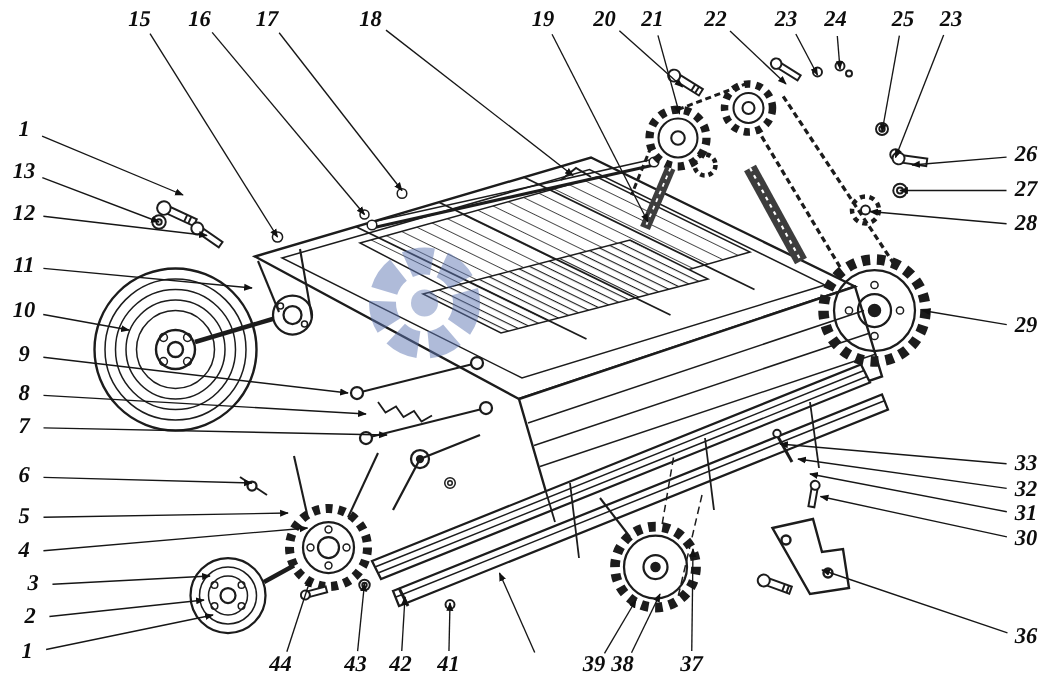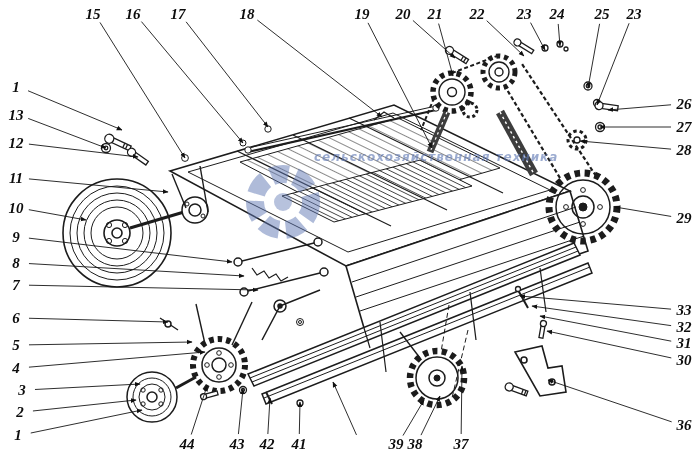--- a/index.html
+++ b/index.html
@@ -264,21 +264,20 @@
       <circle cx="524" cy="360" r="3" fill="none"></circle>
       <circle cx="552" cy="382" r="3" fill="none"></circle>
     </g>
   </svg>
 
   <div class="watermark-layer">
     <svg width="700" height="460" viewBox="0 0 700 460">
       <circle cx="283" cy="202" r="28" fill="none" stroke="#5f78b4" stroke-opacity="0.5" stroke-width="18" stroke-dasharray="17 7"></circle>
       <circle cx="283" cy="202" r="9" fill="#5f78b4" fill-opacity="0.45"></circle>
     </svg>
-    <div class="wm-small">сельскохозяйственная техника</div>
   </div>
 
   <svg id="leaders" width="700" height="460" viewBox="0 0 700 460">
     <defs>
       <marker id="arrowhead" viewBox="0 0 10 10" refX="9" refY="5" markerWidth="6.5" markerHeight="6.5" orient="auto">
         <path d="M0,1 L10,5 L0,9 z" fill="#111111"></path>
       </marker>
     </defs>
     <g id="leader-group">
         <line x1="99.99906060232861" y1="22.4269625981214" x2="185" y2="158" marker-end="url(#arrowhead)"></line>

